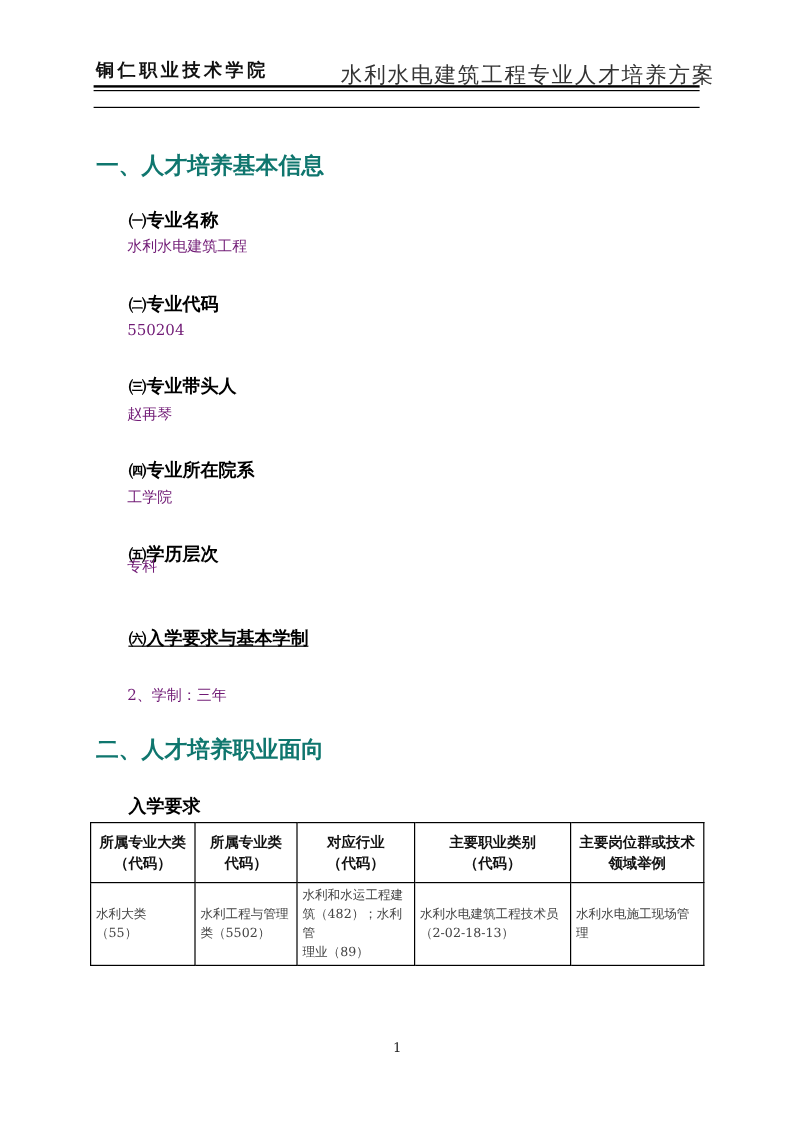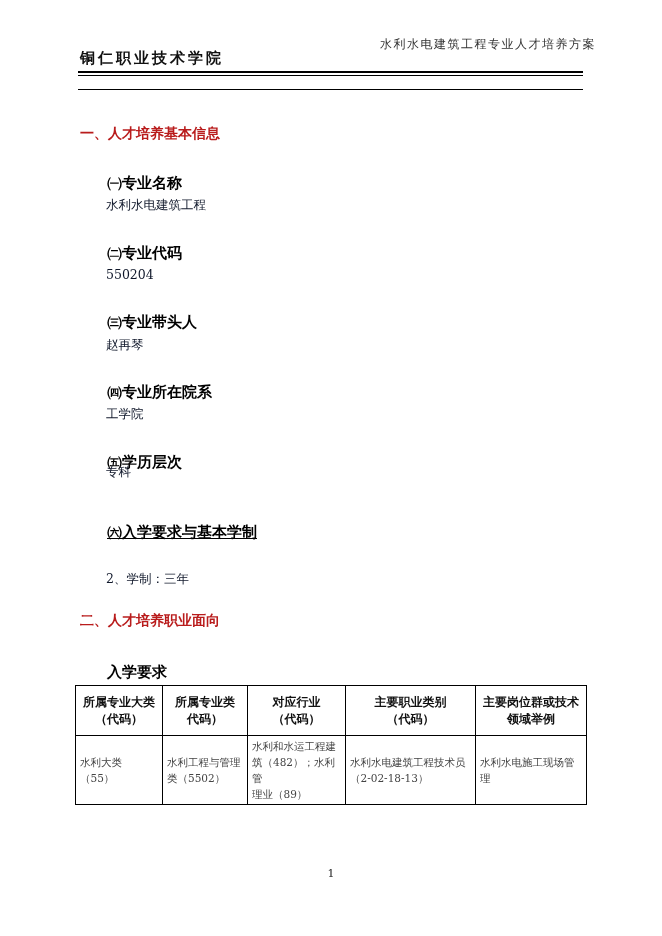--- a/index.html
+++ b/index.html
@@ -1,27 +1,27 @@
 <!DOCTYPE html>
 <html><head>
 <meta charset="utf-8">
 <style>
   html, body { margin: 0; padding: 0; background: #ffffff; }
   body { width: 662px; height: 936px; position: relative; overflow: hidden; color: #000; font-family: "DejaVu Serif", "Liberation Serif", serif; }
   .page { position: absolute; left: 0; top: 0; width: 662px; height: 936px; background: #fff; padding-left: 14px; }
 
   .hdr-left { position: absolute; left: 80px; top: 49px; font-family: "DejaVu Serif", serif; font-weight: bold; font-size: 15px; letter-spacing: 3px; color: #111; }
-  .hdr-right { position: absolute; right: 80px; top: 36px; font-family: "DejaVu Serif", serif; font-size: 12px; letter-spacing: 1.5px; color: #333; }
+  .hdr-right { position: absolute; right: 80px; top: 50px; font-family: "DejaVu Serif", serif; font-size: 18px; letter-spacing: 1.5px; color: #333; }
   .rule-thick { position: absolute; left: 78px; width: 505px; top: 71px; height: 2px; background: #000; }
   .rule-thin { position: absolute; left: 78px; width: 505px; top: 75px; height: 1px; background: #000; }
   .rule-thin2 { position: absolute; left: 78px; width: 505px; top: 89px; height: 1px; background: #000; }
 
-  .h1 { position: absolute; left: 80px; font-family: "DejaVu Sans", sans-serif; font-weight: bold; font-size: 14px; color: #b91c1c; }
+  .h1 { position: absolute; left: 80px; font-family: "DejaVu Sans", sans-serif; font-weight: bold; font-size: 19px; color: #0f766e; }
   .h2 { position: absolute; left: 107px; font-family: "DejaVu Sans", sans-serif; font-weight: bold; font-size: 15px; color: #000; margin-top: 14px; }
-  .p  { position: absolute; left: 106px; font-family: "DejaVu Serif", serif; font-size: 12.5px; color: #0f172a; }
+  .p  { position: absolute; left: 106px; font-family: "DejaVu Serif", serif; font-size: 12.5px; color: #701a75; }
 
   table.career { position: absolute; left: 75px; top: 685px; width: 511px; border-collapse: collapse; table-layout: fixed; }
   table.career th, table.career td { border: 1.3px solid #000; vertical-align: middle; padding: 2px 4px; }
   table.career th { height: 45px; font-family: "DejaVu Sans", sans-serif; font-weight: bold; font-size: 12px; line-height: 17px; color: #111; }
   table.career td { height: 57px; font-family: "DejaVu Serif", serif; font-size: 10.5px; line-height: 16px; color: #444; }
 
   .page-num { position: absolute; left: 0; width: 662px; top: 867px; text-align: center; font-family: "DejaVu Serif", serif; font-size: 11px; color: #222; }
 </style>
 </head>
 <body>

